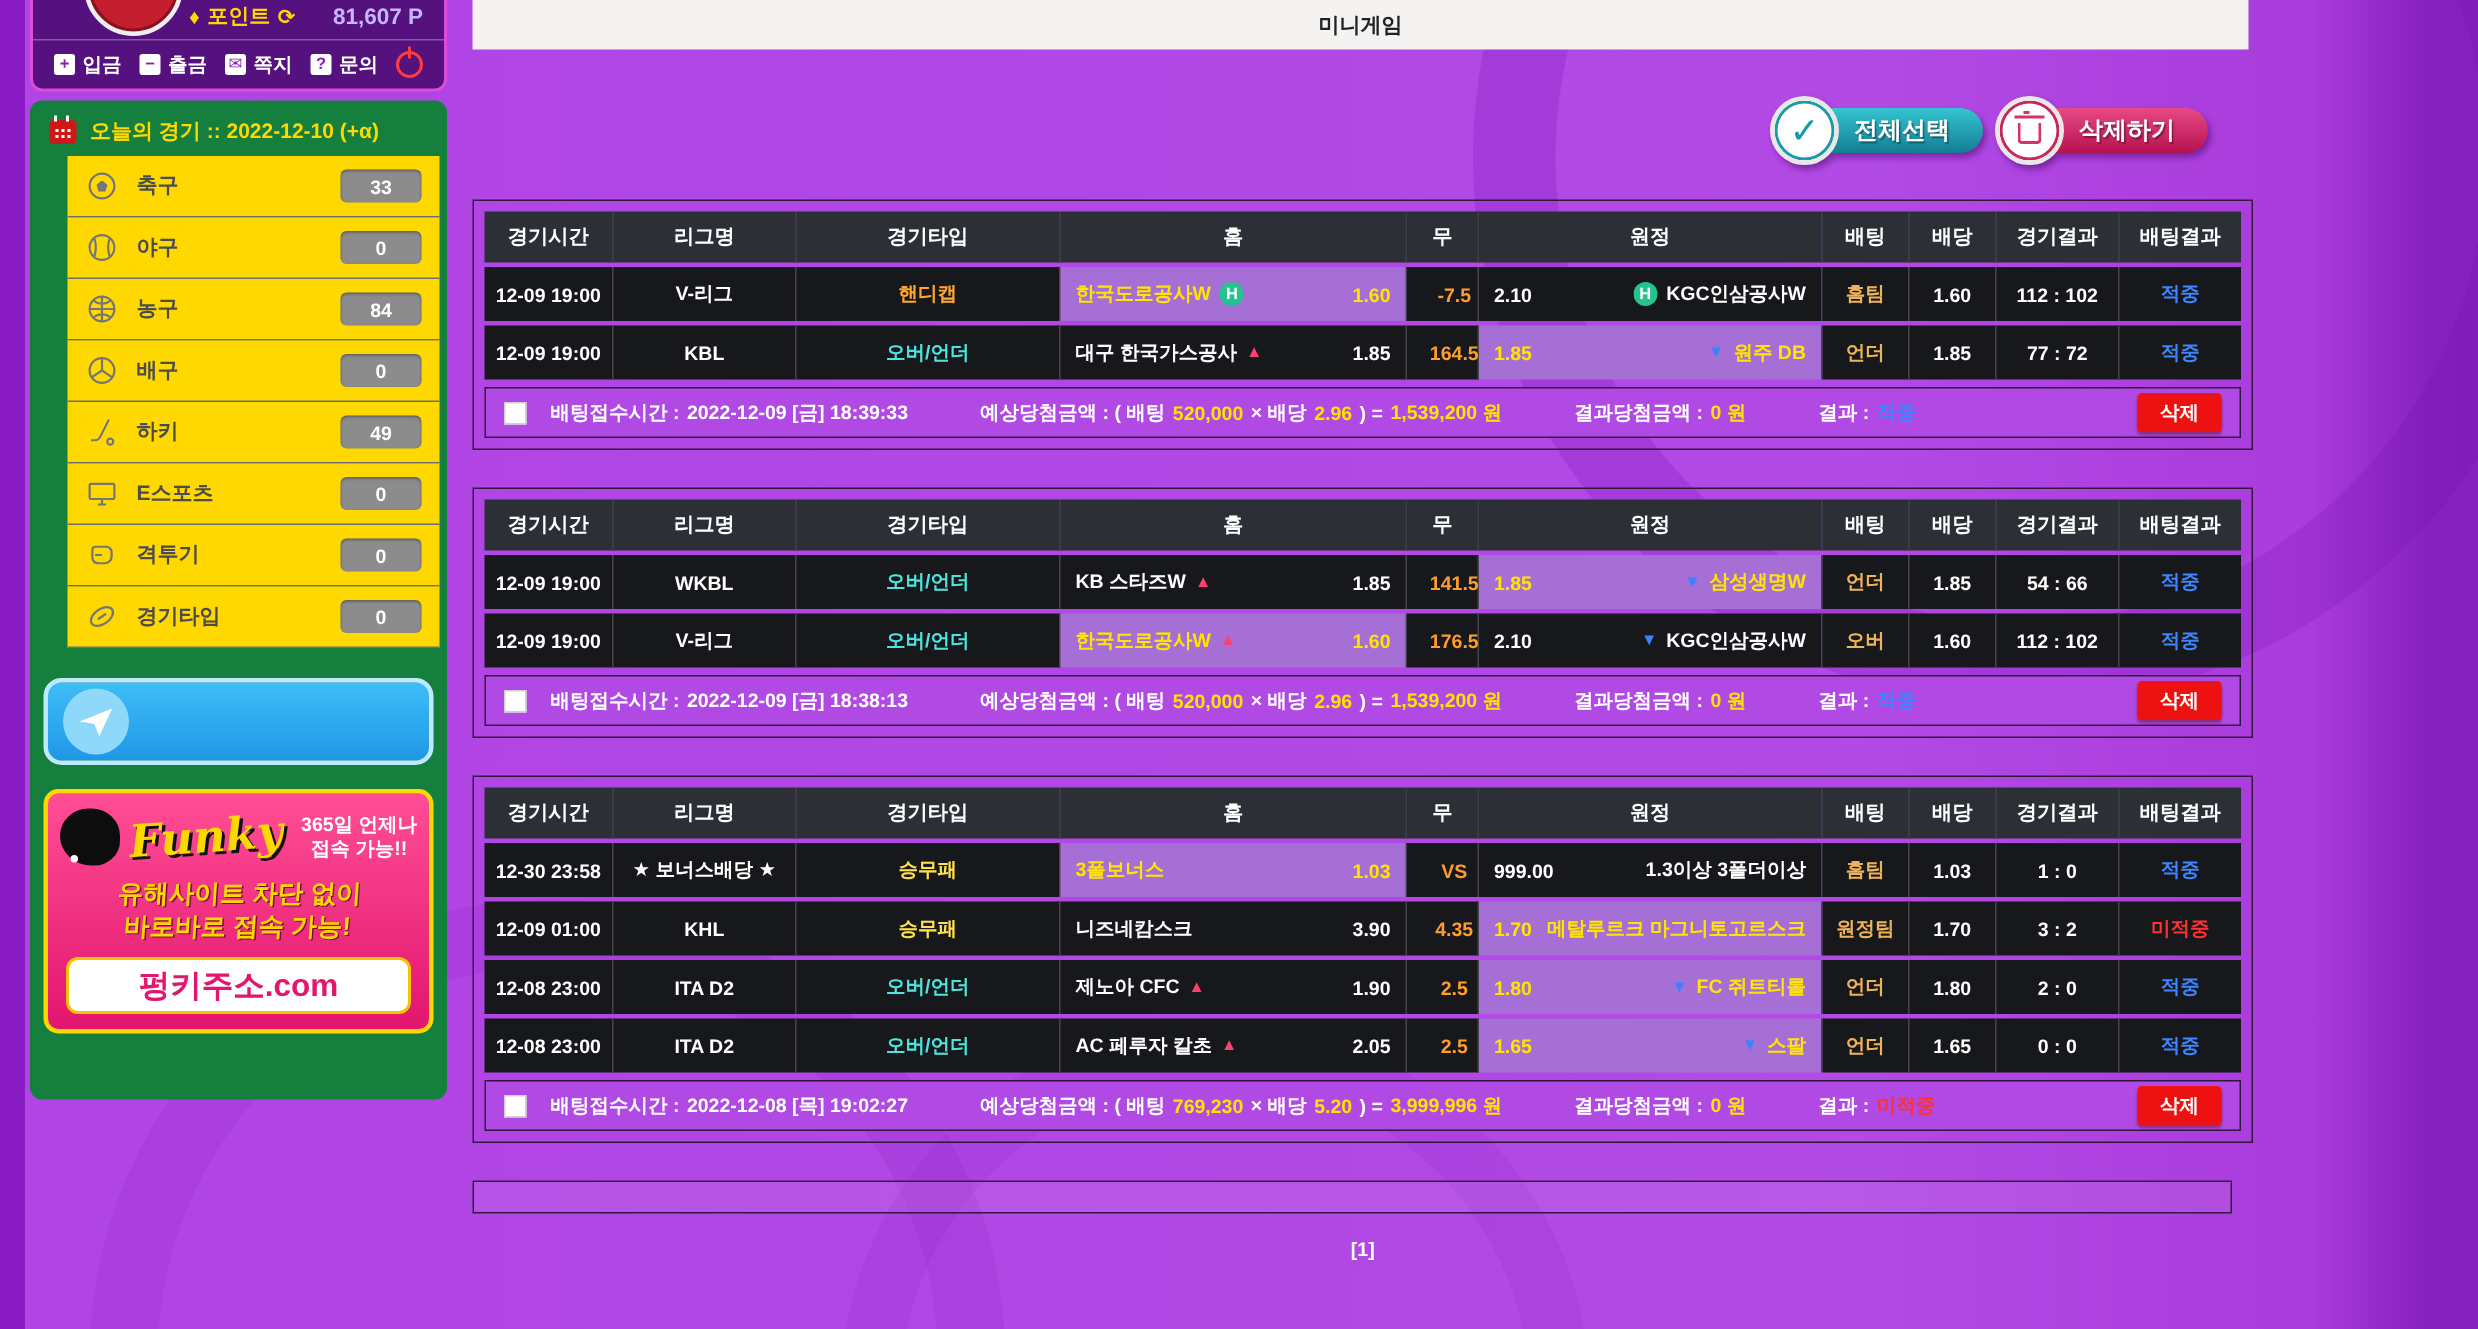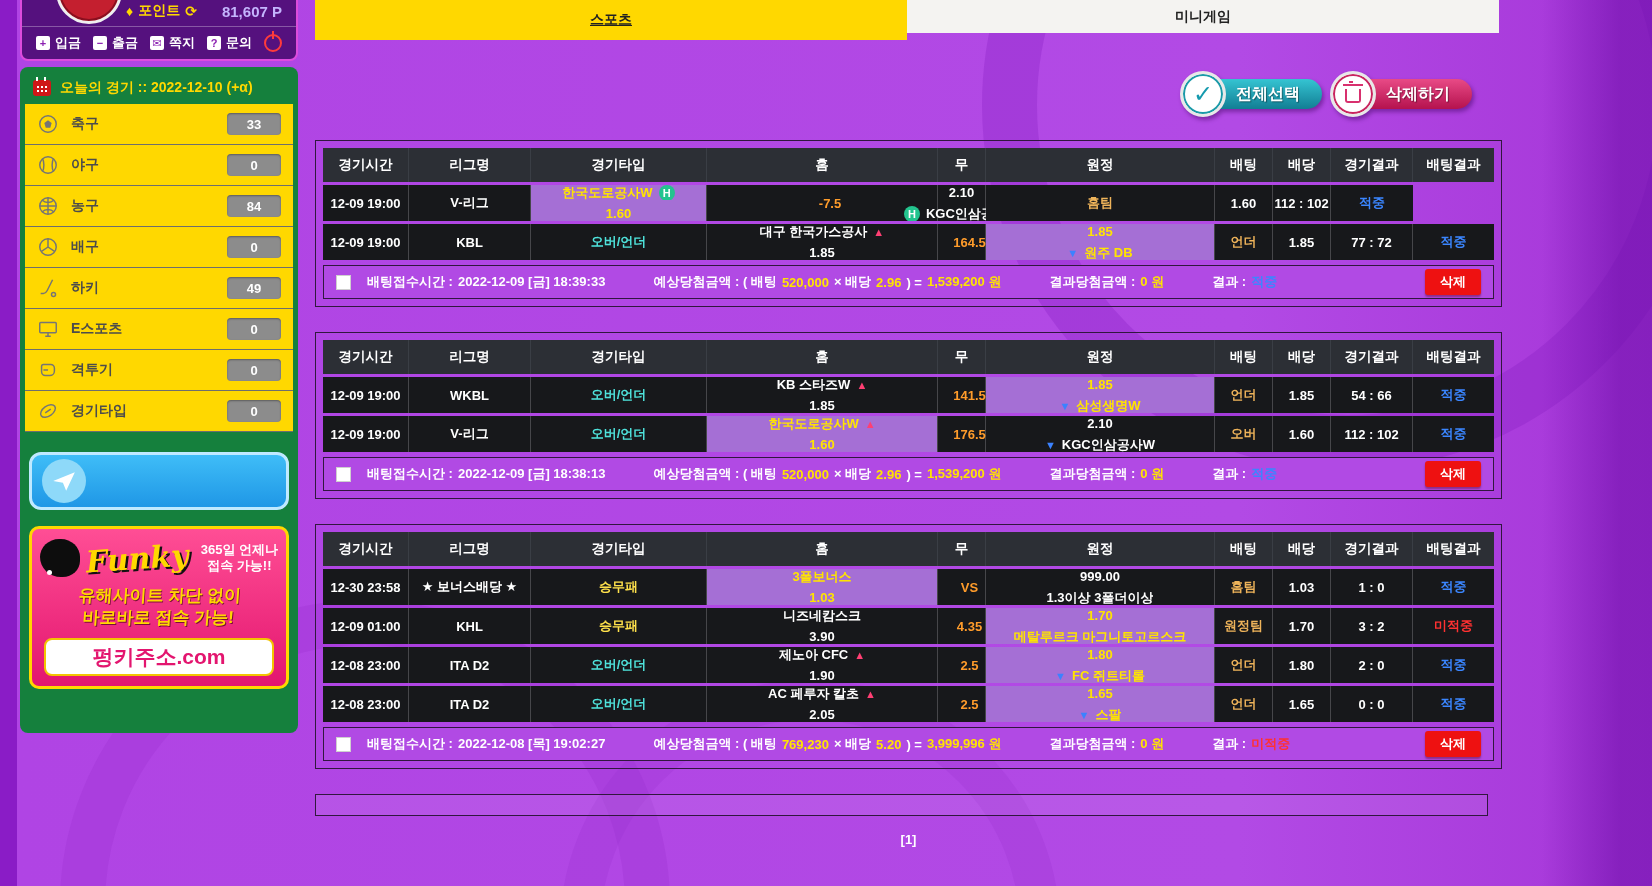--- a/index.html
+++ b/index.html
@@ -34,21 +34,21 @@
   .pwr{width:14px;height:14px;border:2px solid #ff3b3b;border-radius:50%;position:relative;cursor:pointer;}
   .pwr::before{content:"";position:absolute;top:-5px;left:50%;transform:translateX(-50%);width:2px;height:8px;background:#ff3b3b;}
 
   .panel{background:#15803d;border-radius:8px;margin-top:6px;padding:5px 5px 44px 5px;}
   .datebar{height:32px;display:flex;align-items:center;gap:9px;padding:0 8px;color:#ffd800;font-weight:bold;font-size:14px;}
   .cal{width:18px;height:16px;background:#cf1717;border-radius:3px;position:relative;}
   .cal::before{content:"";position:absolute;top:-3px;left:3px;width:2px;height:4px;background:#fff;box-shadow:8px 0 #fff;}
   .cal::after{content:"";position:absolute;width:2px;height:2px;background:#fff;left:4px;top:6px;
     box-shadow:4px 0 #fff,8px 0 #fff,0 4px #fff,4px 4px #fff,8px 4px #fff;}
   .cat{height:40px;background:#ffd800;display:flex;align-items:center;gap:12px;padding:0 12px;
-    border-bottom:1px solid #6e6e6e;cursor:pointer;}
+    border-bottom:1px solid #6e6e6e;cursor:pointer;margin-left:20px;}
   .cat:last-child{border-bottom:none;}
   .cat .cname{color:#4c4c4c;font-weight:bold;font-size:14px;}
   .cicon{width:22px;height:22px;flex:0 0 22px;}
   .cicon svg{width:22px;height:22px;stroke:#757575;fill:none;stroke-width:1.6;}
   .badge{margin-left:auto;min-width:54px;height:22px;background:#8c8c8c;border-radius:4px;color:#fff;
     font-weight:bold;font-size:13px;display:flex;align-items:center;justify-content:center;
     box-shadow:0 1px 2px rgba(0,0,0,.35) inset;}
 
   .tg{margin:20px 4px 0 4px;background:linear-gradient(180deg,#3fbdf7,#1f97e6);border:3px solid #bfe9ff;
     border-radius:12px;height:52px;display:flex;align-items:center;gap:10px;padding:0 10px;cursor:pointer;}
@@ -93,21 +93,21 @@
   .trash::before{content:"";position:absolute;left:-4px;right:-4px;top:-5px;height:2px;background:#d8306e;}
   .trash::after{content:"";position:absolute;left:2px;top:-8px;width:4px;height:2px;background:#d8306e;}
 
   .group{border:1px solid #31173f;padding:7px;margin:0 0 25px 0;width:1171px;}
   .g1{margin-top:30px;}
   .thead,.trow{display:grid;grid-template-columns:86px 122px 176px 231px 48px 229px 58px 58px 82px 1fr;margin-bottom:3px;}
   .cell{display:flex;align-items:center;justify-content:center;height:36px;background:#17181b;
     border-right:1px solid #46464a;color:#fff;font-size:13px;font-weight:bold;}
   .thead .cell{height:34px;background:#2c2f35;border-right:1px solid #3a3e45;font-size:13.5px;}
   .trow .cell:last-child,.thead .cell:last-child{border-right:none;}
-  .c-home,.c-away{justify-content:space-between;padding:0 10px;gap:6px;flex-direction:column;}
+  .c-home,.c-away{justify-content:space-between;padding:0 10px;gap:6px;}
   .team{display:flex;align-items:center;gap:6px;white-space:nowrap;overflow:hidden;}
   .hl{background:#a56fd5;}
   .hl .team,.hl .odds,.hl span{color:#ffe400;}
   .t-orange{color:#ffa62b;} .t-cyan{color:#4fe3dc;} .t-yellow{color:#ffe14b;}
   .c-draw{color:#ff9c2b;padding-left:16px;}
   .c-bet{color:#eeb35a;}
   .hit{color:#3b86ff !important;} .miss{color:#ff3131 !important;}
   .arr-up{color:#ff3f73 !important;font-size:11px;}
   .arr-down{color:#3b82ff !important;font-size:11px;}
   .hbadge{width:16px;height:16px;flex:0 0 16px;border-radius:50%;background:#23c48e;color:#fff !important;
@@ -256,21 +256,20 @@
         <div>유해사이트 차단 없이</div>
         <div>바로바로 접속 가능!</div>
       </div>
       <div class="ad-cta">펑키주소.com</div>
     </div>
   </div>
 </div>
 
 <div class="main">
   <div class="tabs">
-    <div class="tab active">스포츠</div>
     <div class="tab">미니게임</div>
   </div>
 
   <div class="actions">
     <div class="abtn sel">
       <span class="circ">
           <span class="chk">✓</span>
         </span>
       <span class="pill">전체선택</span>
     </div>
@@ -291,20 +290,21 @@
       <div class="cell">무</div>
       <div class="cell">원정</div>
       <div class="cell">배팅</div>
       <div class="cell">배당</div>
       <div class="cell">경기결과</div>
       <div class="cell">배팅결과</div>
     </div>
     <div class="trow">
       <div class="cell">12-09 19:00</div>
       <div class="cell">V-리그</div>
+      <div class="cell t-orange">핸디캡</div>
       <div class="cell c-home hl">
         <span class="team">
             <span>한국도로공사W</span>
             <span class="hbadge">H</span>
           </span>
         <span class="odds">1.60</span>
       </div>
       <div class="cell c-draw">-7.5</div>
       <div class="cell c-away">
         <span class="odds">2.10</span>

